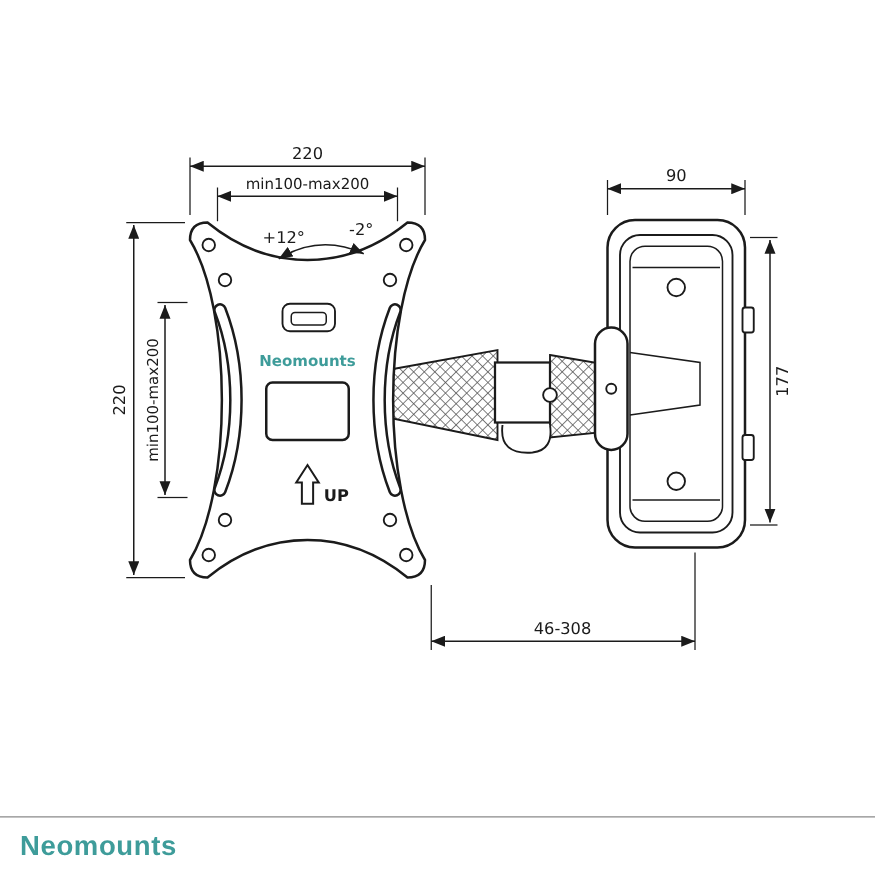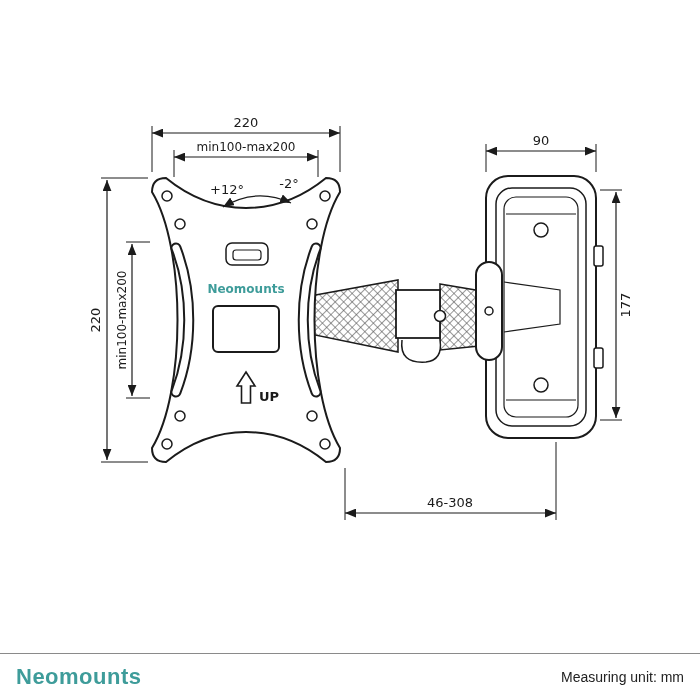--- a/index.html
+++ b/index.html
@@ -145,16 +145,15 @@
     <line class="ext" x1="345" y1="468" x2="345" y2="520"></line>
     <line class="ext" x1="556" y1="442" x2="556" y2="520"></line>
     <line class="dim" x1="345" y1="513" x2="556" y2="513" marker-start="url(#arr)" marker-end="url(#arr)"></line>
     <text class="dimtext" x="450" y="507" text-anchor="middle">46-308</text>
   </g>
 </svg>
 
 
 <div class="footer">
   <span class="brand">Neomounts</span>
-  <span class="unit-note">Measuring unit: mm</span>
 </div>
 
 </div>
 
 </body></html>

